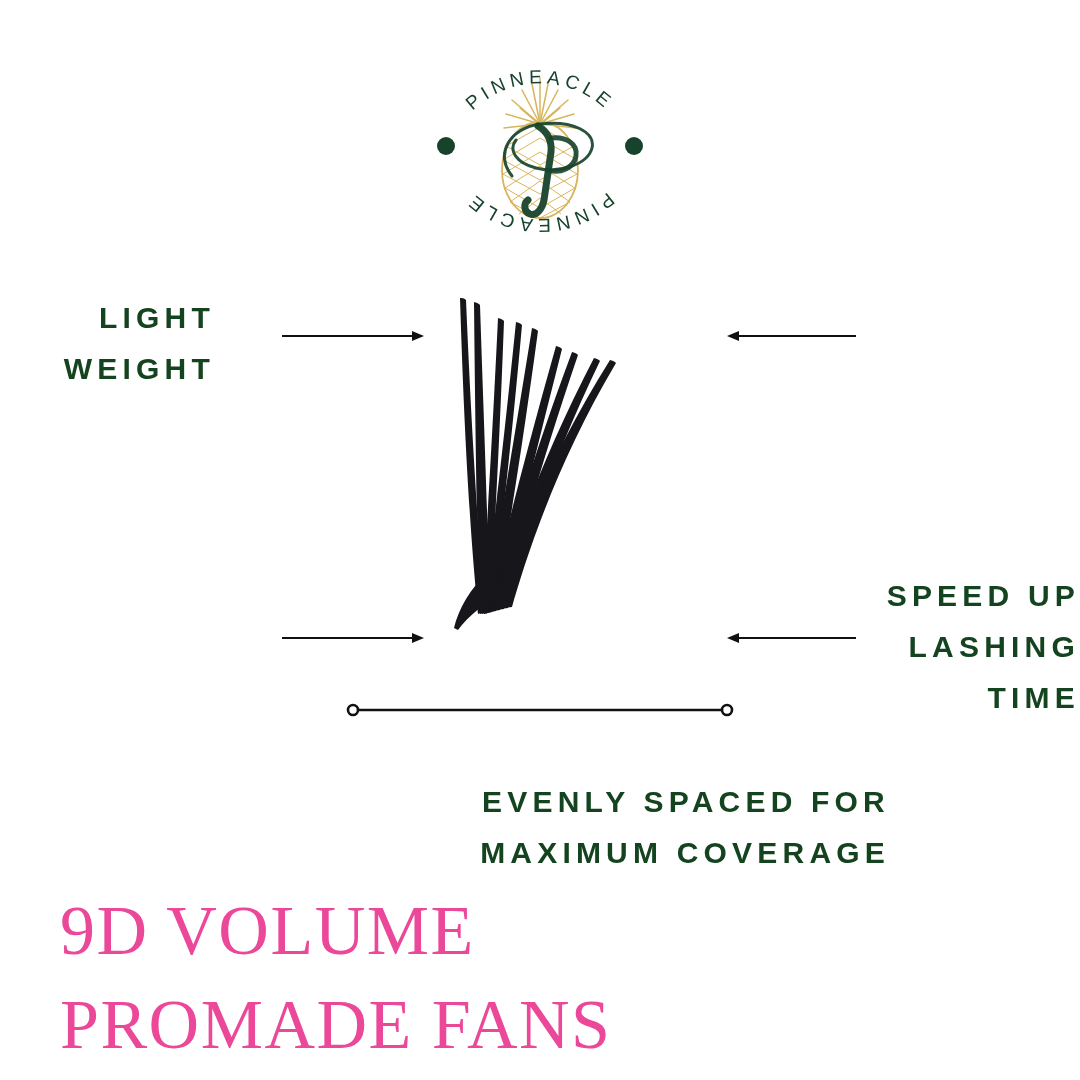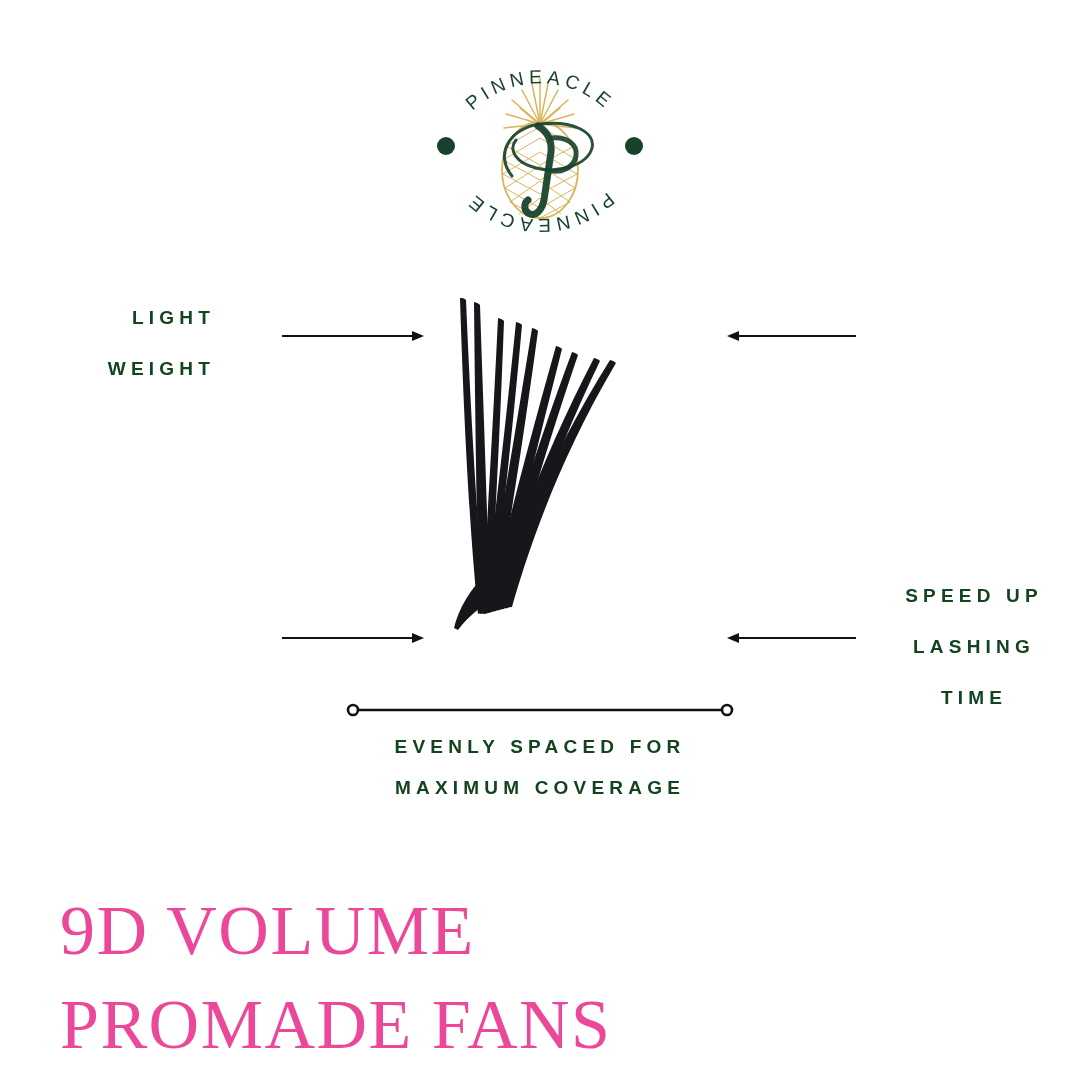--- a/index.html
+++ b/index.html
@@ -28,44 +28,44 @@
     height: 240px;
   }
   #logo-svg { display: block; width: 240px; height: 240px; }
 
   
   .feature-label {
     position: absolute;
     color: #14441f;
     font-family: "Liberation Sans", sans-serif;
     font-weight: bold;
-    font-size: 19px;
+    font-size: 30px;
     letter-spacing: 5.2px;
     line-height: 51px;
     white-space: pre-line;
   }
   .feature-label.left-col  { text-align: right; }
   .feature-label.right-col { text-align: left; }
 
   #label-light-weight {
     left: 0px;  top: 292px;  width: 215px;  text-align: right;
   }
   #label-easy-to-use {
     left: 875px; top: 292px; width: 205px; text-align: left;
   }
   #label-sharp-base {
     left: 0px;  top: 620px;  width: 267px;  text-align: right;
   }
   #label-speed-up {
-    left: 868px; top: 570px; width: 212px; text-align: center;
+    left: 868px; top: 570px; width: 212px; text-align: right;
   }
   #label-evenly-spaced {
-    left: 190px; top: 726px; width: 700px;
-    text-align: center;
-    line-height: 41px;
+    left: 190px; top: 776px; width: 700px;
+    text-align: right;
+    line-height: 51px;
   }
 
   
   .connector { position: absolute; display: block; }
   #arrow-light-weight { left: 280px;  top: 324px; width: 145px; height: 24px; }
   #arrow-easy-to-use  { left: 726px;  top: 324px; width: 132px; height: 24px; }
   #arrow-sharp-base   { left: 280px;  top: 626px; width: 145px; height: 24px; }
   #arrow-speed-up     { left: 726px;  top: 626px; width: 132px; height: 24px; }
   #span-evenly-spaced { left: 340px;  top: 697px; width: 400px; height: 26px; }
 

